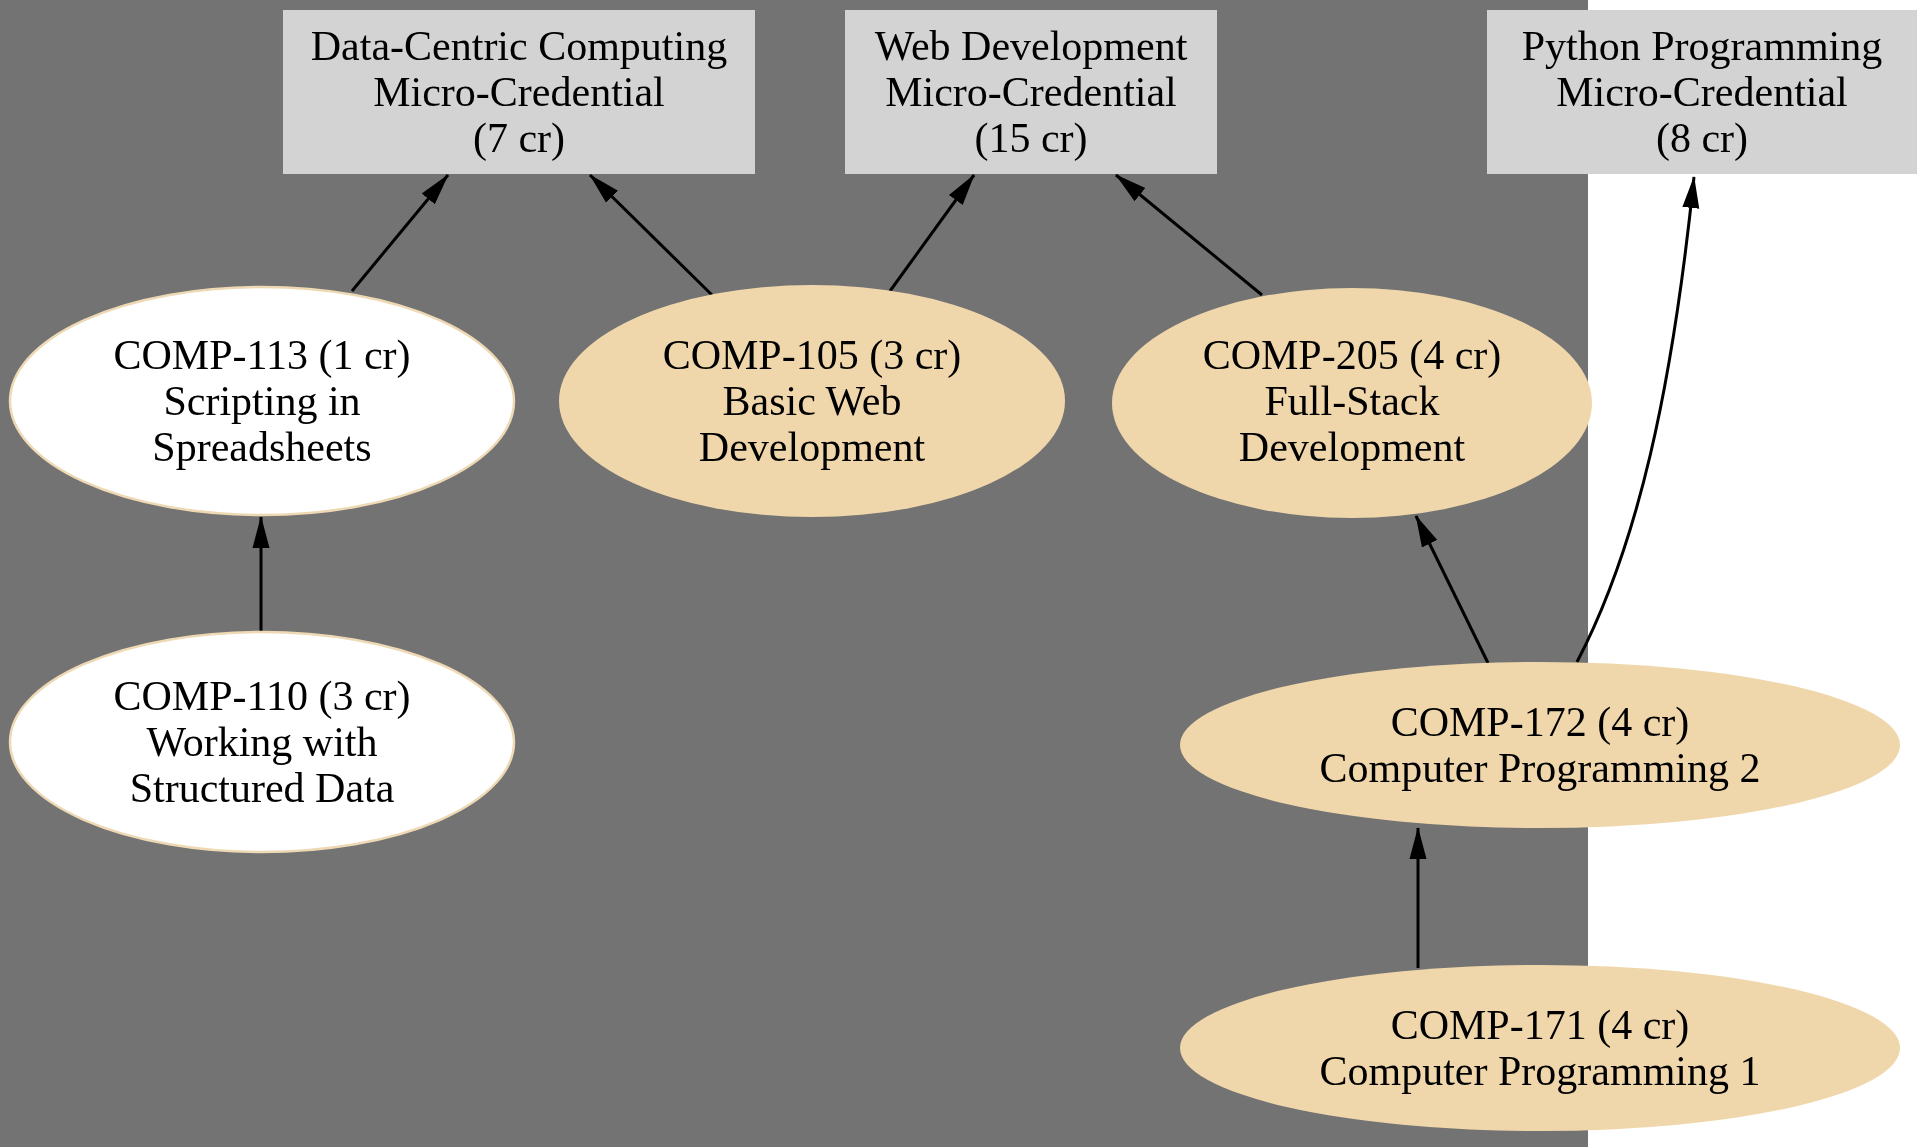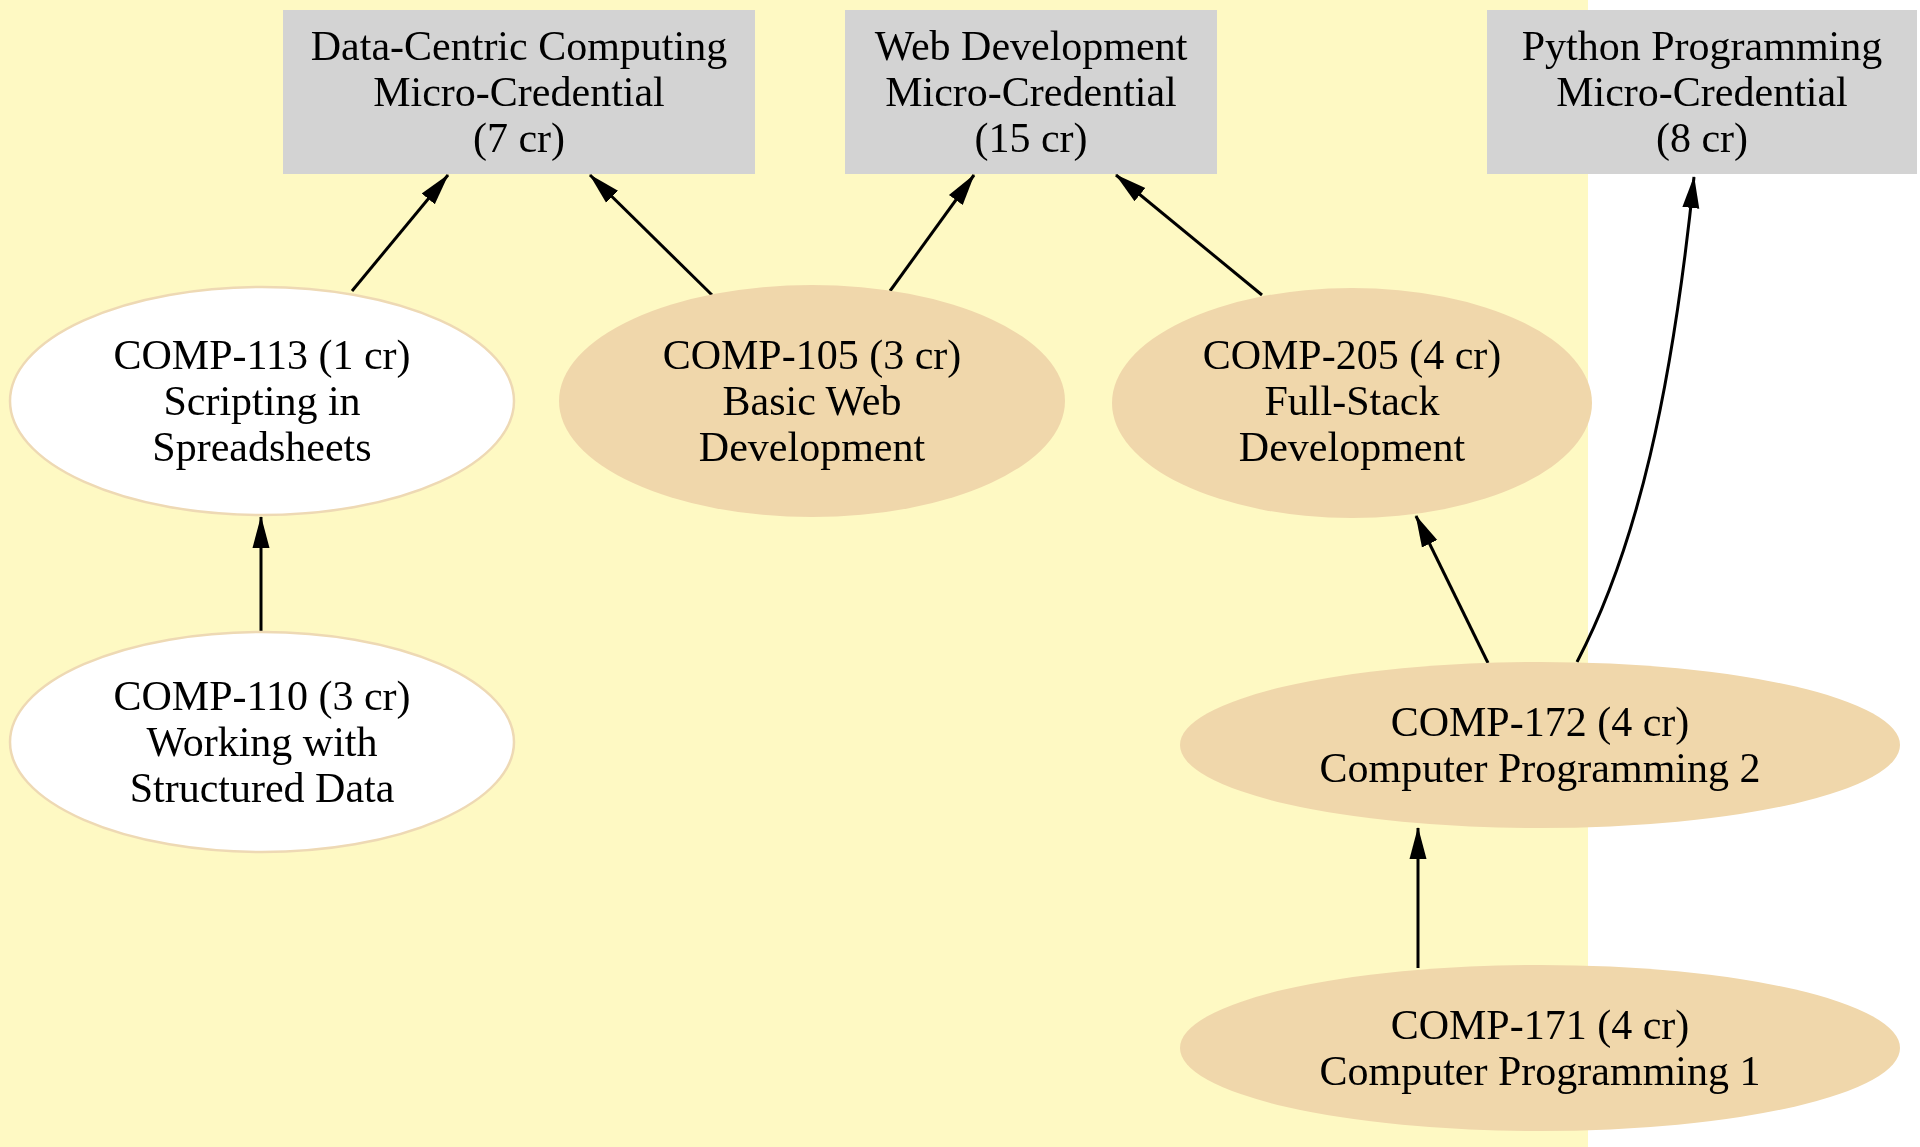--- a/index.html
+++ b/index.html
@@ -3,21 +3,21 @@
 <meta charset="utf-8">
 <style>
   html, body {
     margin: 0;
     padding: 0;
     background: #ffffff;
   }
   .diagram-canvas {
     width: 1588px;
     height: 1147px;
-    background: #fef9c3;
+    background: #737373;
     position: relative;
   }
   svg { display: block; }
   svg text {
     font-family: "Liberation Serif", "DejaVu Serif", serif;
     font-size: 42px;
     fill: #000000;
     text-anchor: middle;
     dominant-baseline: central;
   }

